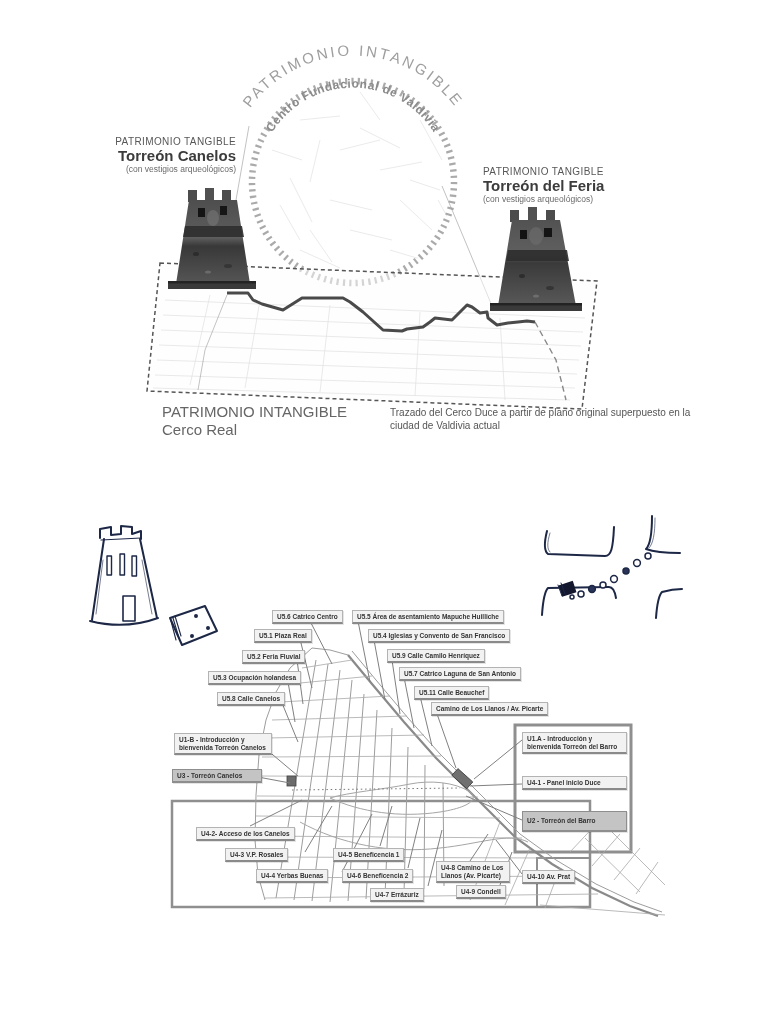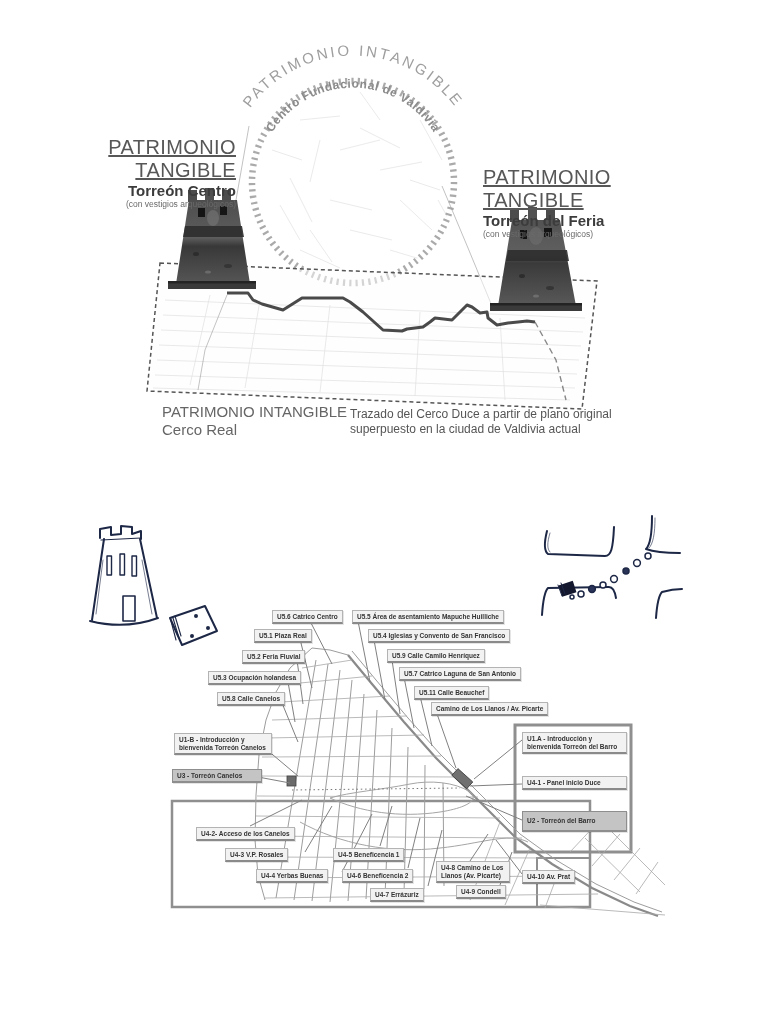--- a/index.html
+++ b/index.html
@@ -2,26 +2,26 @@
 <html><head>
 <meta charset="utf-8">
 <style>
   html,body{margin:0;padding:0;background:#ffffff;}
   .canvas{position:relative;width:768px;height:1024px;background:#fff;overflow:hidden;
           font-family:"Liberation Sans",sans-serif;}
   svg.layer{position:absolute;left:0;top:0;}
 
   
   .hdg{position:absolute;color:#575757;}
-  .hdg .cat{font-size:20px;letter-spacing:.4px;text-decoration:underline;}
+  .hdg .cat{font-size:10px;letter-spacing:.4px;}
   .hdg .nm{font-size:15px;font-weight:bold;color:#3c3c3c;}
   .hdg .note{font-size:8.5px;color:#6a6a6a;}
   .hdg.right-align{text-align:right;}
   .hdg2{position:absolute;color:#666;font-size:15px;line-height:1.2;}
-  .caption{position:absolute;color:#555;font-size:12px;line-height:1.25;width:305px;}
+  .caption{position:absolute;color:#555;font-size:10px;line-height:1.25;width:305px;margin-left:40px;}
 
   
   .lbl{position:absolute;background:#f2f2f2;border:1px solid #b3b3b3;border-bottom:2px solid #8a8a8a;
        padding:2px 4px 1px 4px;font-size:6.5px;font-weight:bold;color:#333;white-space:nowrap;
        box-shadow:1px 1px 0 rgba(0,0,0,.10);line-height:1.2;}
   .lbl.wrap{white-space:normal;}
   .lbl.gray{background:#c4c4c4;border-color:#8e8e8e;}
 
   .arc-outer{font-size:15px;letter-spacing:2.6px;fill:#9e9e9e;font-family:"Liberation Sans",sans-serif;}
   .arc-inner{font-size:12px;letter-spacing:.5px;font-weight:bold;fill:#8b8b8b;font-family:"Liberation Sans",sans-serif;}
@@ -261,21 +261,21 @@
       <line x1="408" y1="868" x2="420" y2="818"></line>
       <line x1="428" y1="886" x2="442" y2="830"></line>
       <line x1="470" y1="861" x2="488" y2="834"></line>
       <line x1="500" y1="885" x2="512" y2="852"></line>
       <line x1="522" y1="874" x2="496" y2="840"></line>
     </g>
   </svg>
 
   <div class="hdg right-align" style="left:60px;top:136px;width:176px">
     <div class="cat">PATRIMONIO TANGIBLE</div>
-    <div class="nm">Torreón Centro</div>
+    <div class="nm">Torreón Canelos</div>
     <div class="note">(con vestigios arqueológicos)</div>
   </div>
   <div class="hdg" style="left:483px;top:166px;width:190px">
     <div class="cat">PATRIMONIO TANGIBLE</div>
     <div class="nm">Torreón del Feria</div>
     <div class="note">(con vestigios arqueológicos)</div>
   </div>
   <div class="hdg2" style="left:162px;top:403px">
     <div>PATRIMONIO INTANGIBLE</div>
     <div>Cerco Real</div>

